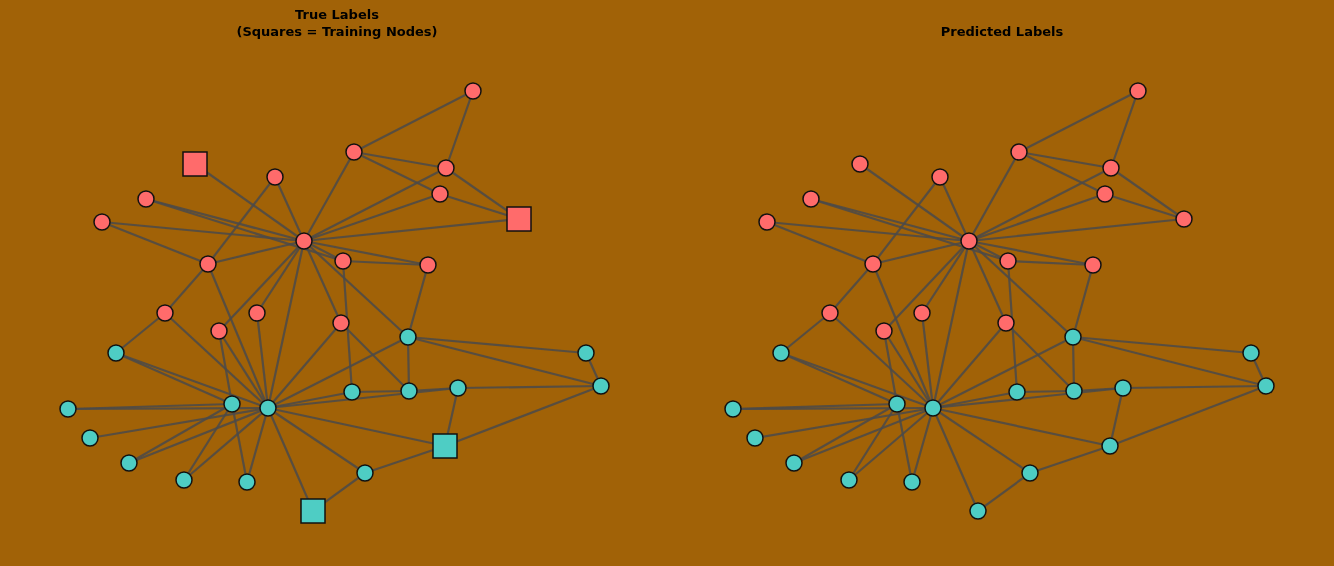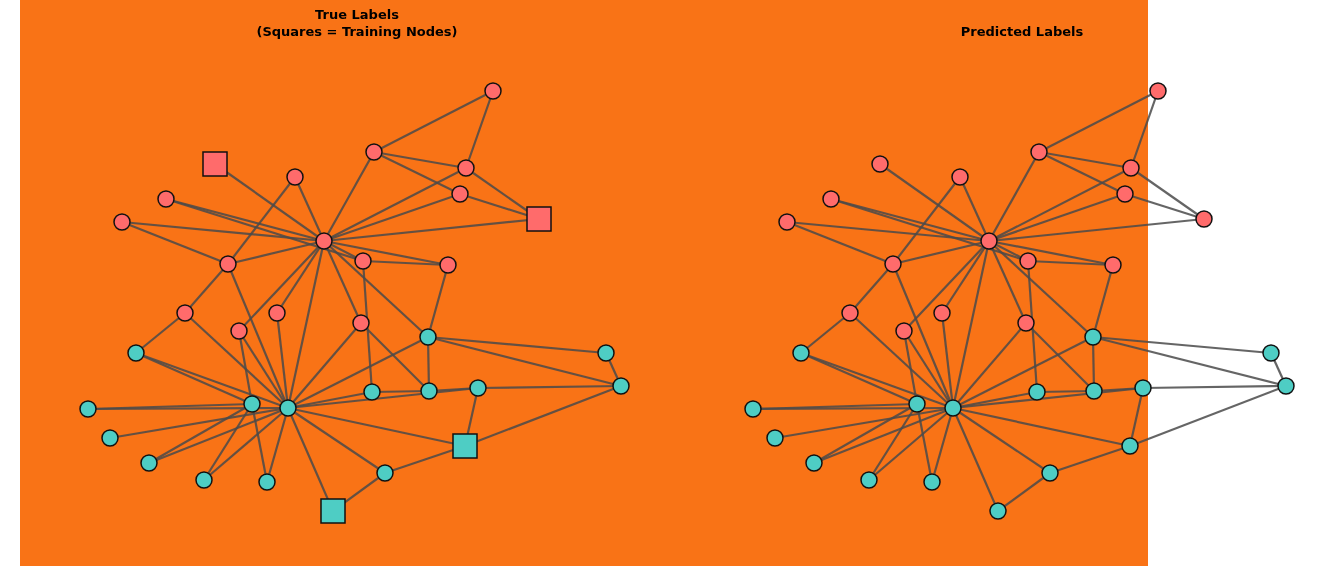--- a/index.html
+++ b/index.html
@@ -6,24 +6,23 @@
     margin: 0;
     padding: 0;
     background: #ffffff;
     width: 1334px;
     height: 566px;
     overflow: hidden;
     font-family: "DejaVu Sans", "Liberation Sans", sans-serif;
   }
   .figure-wrap {
     position: relative;
-    width: 1128px;
+    width: 1334px;
     height: 566px;
-    background: #f97316;
-    margin-left: 20px;
+    background: #a16207;
   }
   svg text.panel-title {
     font-family: "DejaVu Sans", "Liberation Sans", sans-serif;
     font-size: 13px;
     font-weight: bold;
     fill: #000000;
     text-anchor: middle;
   }
 </style>
 </head>

